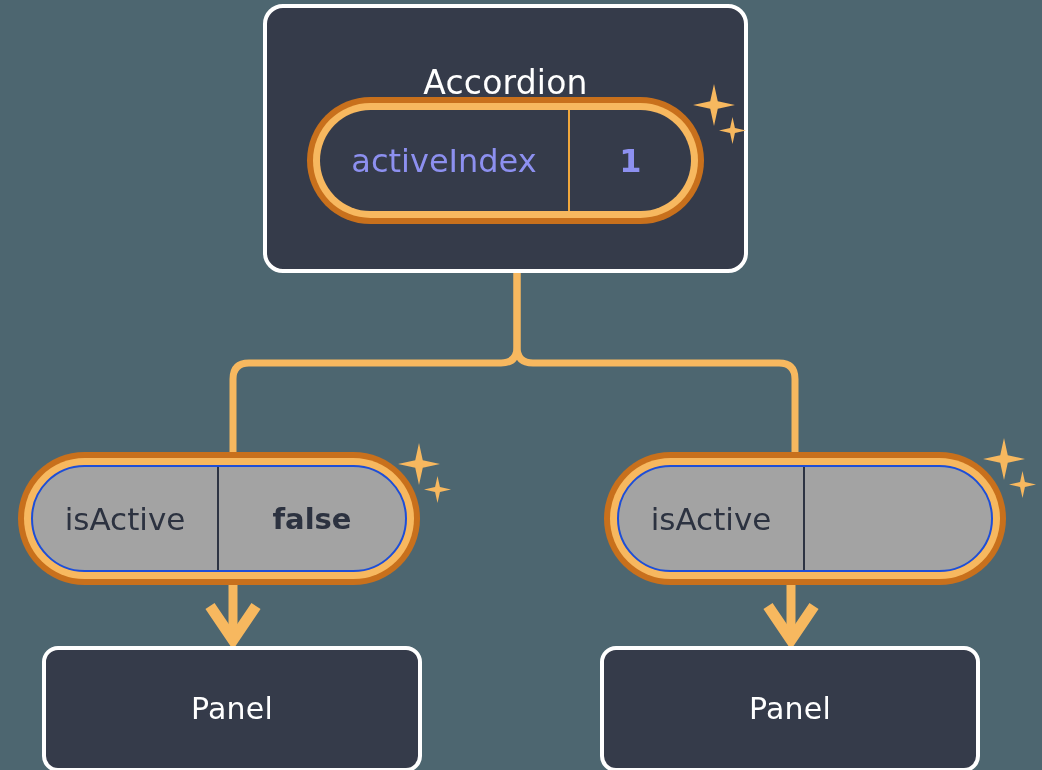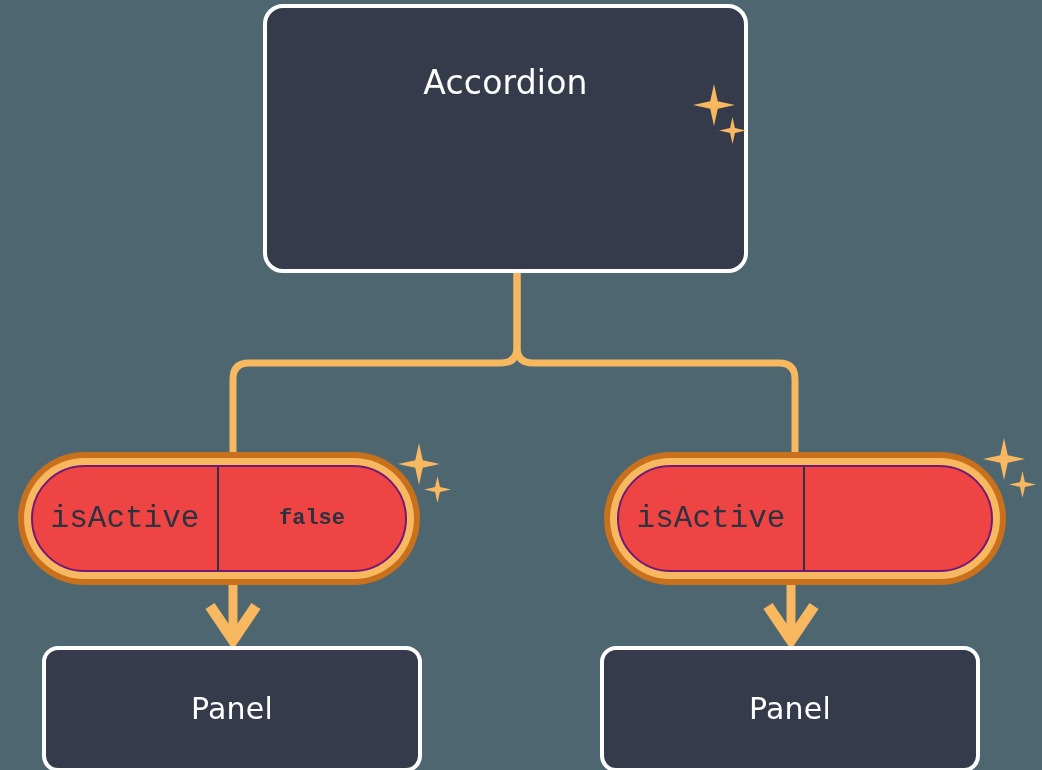--- a/index.html
+++ b/index.html
@@ -140,34 +140,33 @@
   
   .pill-purple {
     top: 452px;
     width: 402px;
     height: 133px;
   }
   #pill-isactive-left  { left: 18px; }
   #pill-isactive-right { left: 604px; }
 
   .pill-purple .pill {
-    background: #ef4444;
-    border: 2px solid #701a75;
-    font-family: Liberation Mono, monospace;
+    background: #a3a3a3;
+    border: 2px solid #1d4ed8;
   }
   .pill-purple .pill-key {
     flex: 0 0 50%;
     color: #2c3240;
     font-size: 31px;
     border-right: 2px solid #2d3342;
   }
   .pill-purple .pill-val {
     flex: 1;
     color: #2c3240;
-    font-size: 22px;
+    font-size: 29px;
     font-weight: 700;
   }
 
   
   .sparkle-group {
     position: absolute;
     pointer-events: none;
   }
   .sparkle {
     position: absolute;
@@ -223,20 +222,28 @@
     <g>
       <path d="M 791 585 L 791 636" fill="none" stroke="#f7b85f" stroke-width="9" stroke-linecap="butt"></path>
       <path d="M 768 606 L 791 640 L 814 606" fill="none" stroke="#f7b85f" stroke-width="11" stroke-linecap="butt" stroke-linejoin="miter"></path>
     </g>
   </svg>
 
   <div class="card" id="accordion-card">
     <div class="card-title">Accordion</div>
   </div>
 
+  <div class="pill-wrap" id="pill-activeindex">
+    <div class="pill-inner-ring">
+      <div class="pill">
+        <div class="pill-key">activeIndex</div>
+        <div class="pill-val">1</div>
+      </div>
+    </div>
+  </div>
 
   <div class="sparkle-group" id="sparkles-accordion">
     <div class="sparkle spark-big"></div>
     <div class="sparkle spark-small"></div>
   </div>
 
   <div class="pill-wrap pill-purple" id="pill-isactive-left">
     <div class="pill-inner-ring">
       <div class="pill">
         <div class="pill-key">isActive</div>

